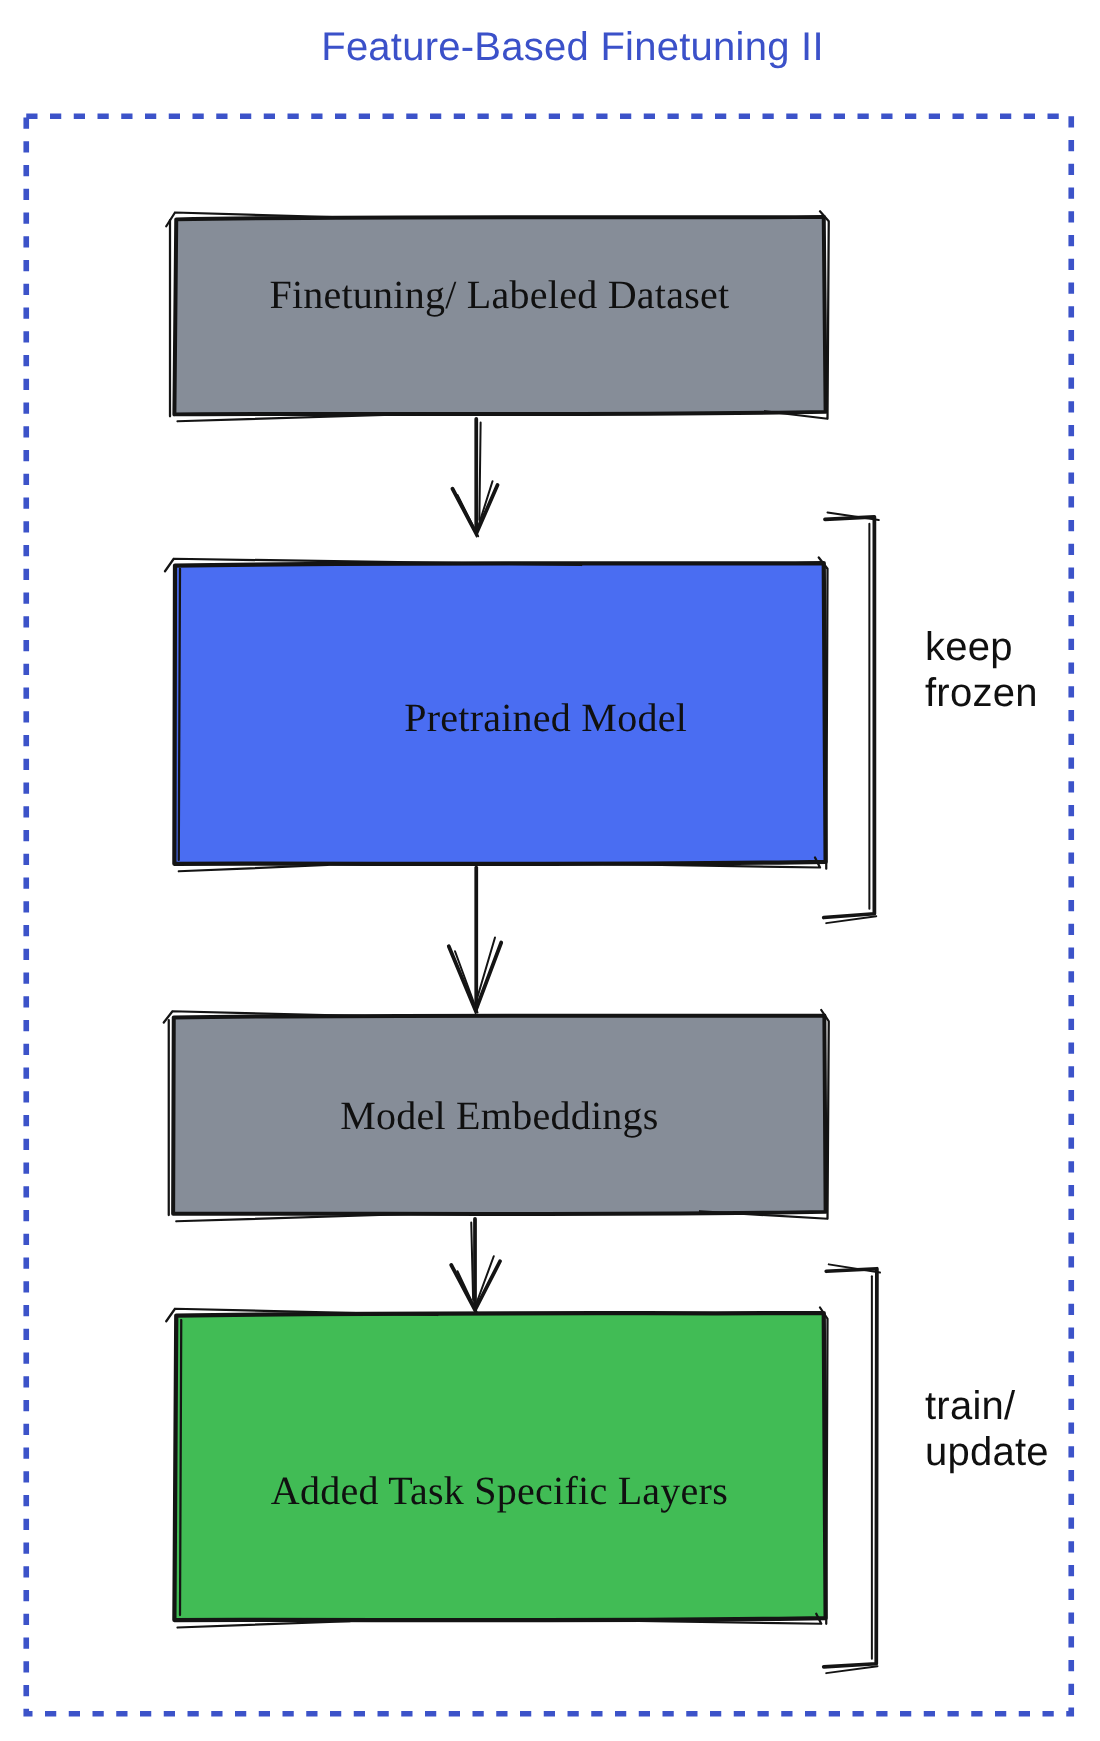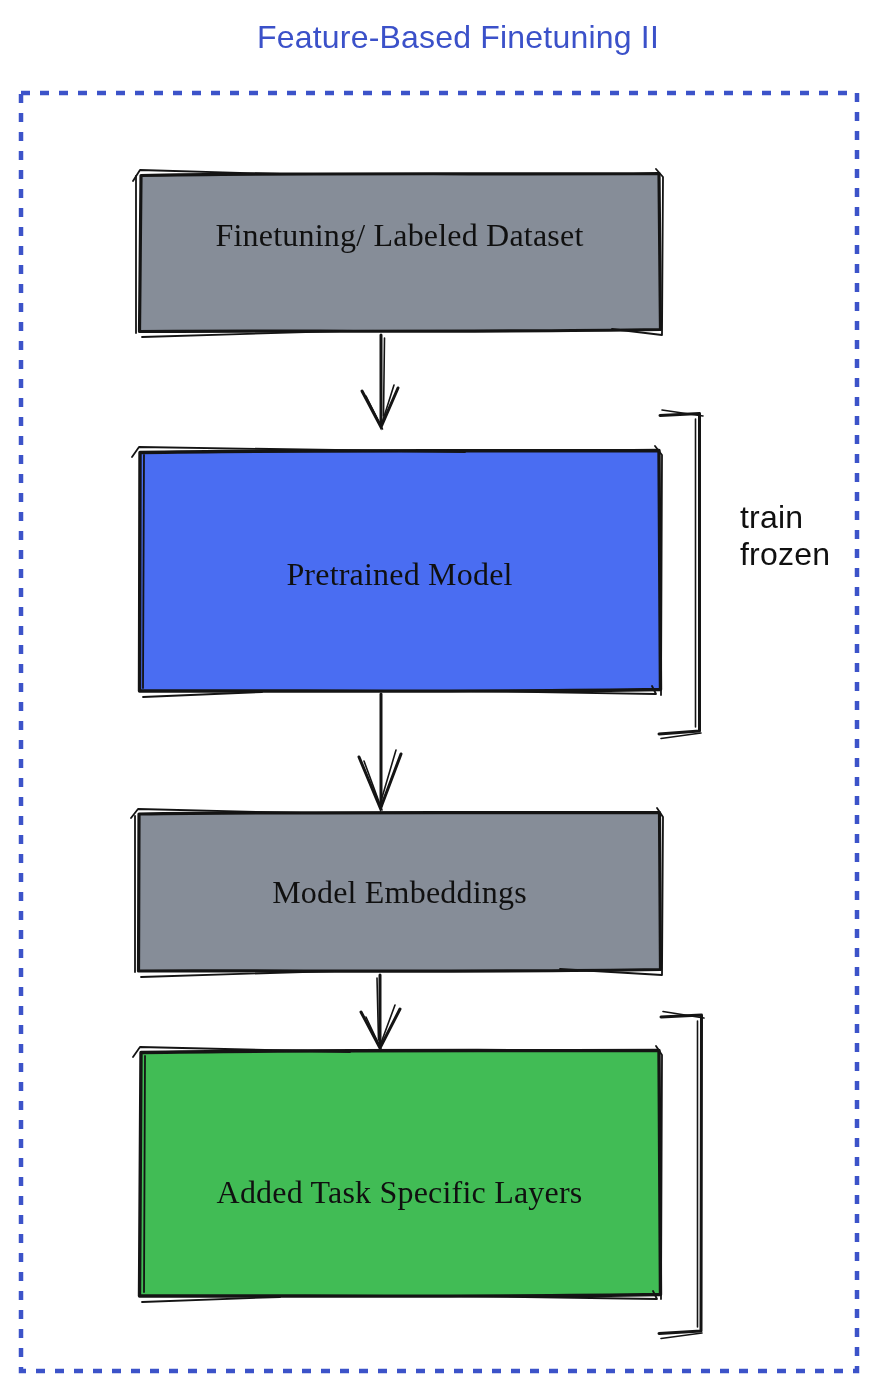--- a/index.html
+++ b/index.html
@@ -26,21 +26,21 @@
     position:absolute;
     left:138px;width:523px;
     display:flex;align-items:center;justify-content:center;
     font-size:32px;
     color:#101010;
     letter-spacing:0.2px;
     text-align:center;
     font-family:Liberation Serif, serif;
   }
   .lbl-1{top:156px;height:159px;}
-  .lbl-2{top:454px;height:240px;}
+  .lbl-2{top:454px;height:240px;margin-left:37px;}
   .lbl-3{top:812px;height:160px;}
   .lbl-4{top:1070px;height:244px;}
   .annotation{
     position:absolute;
     font-size:32px;
     line-height:37px;
     color:#101010;
     white-space:pre-line;
     letter-spacing:0.2px;
   }
@@ -137,16 +137,18 @@
         <path d="M661,1338.5 L702,1333"></path>
       </g>
     </g>
   </svg>
 
   <div class="box-label lbl-1">Finetuning/ Labeled Dataset</div>
   <div class="box-label lbl-2">Pretrained Model</div>
   <div class="box-label lbl-3">Model Embeddings</div>
   <div class="box-label lbl-4">Added Task Specific Layers</div>
 
-  <div class="annotation anno-frozen">train
+  <div class="annotation anno-frozen">keep
 frozen</div>
+  <div class="annotation anno-train">train/
+update</div>
 
 </div>
 
 </body></html>

